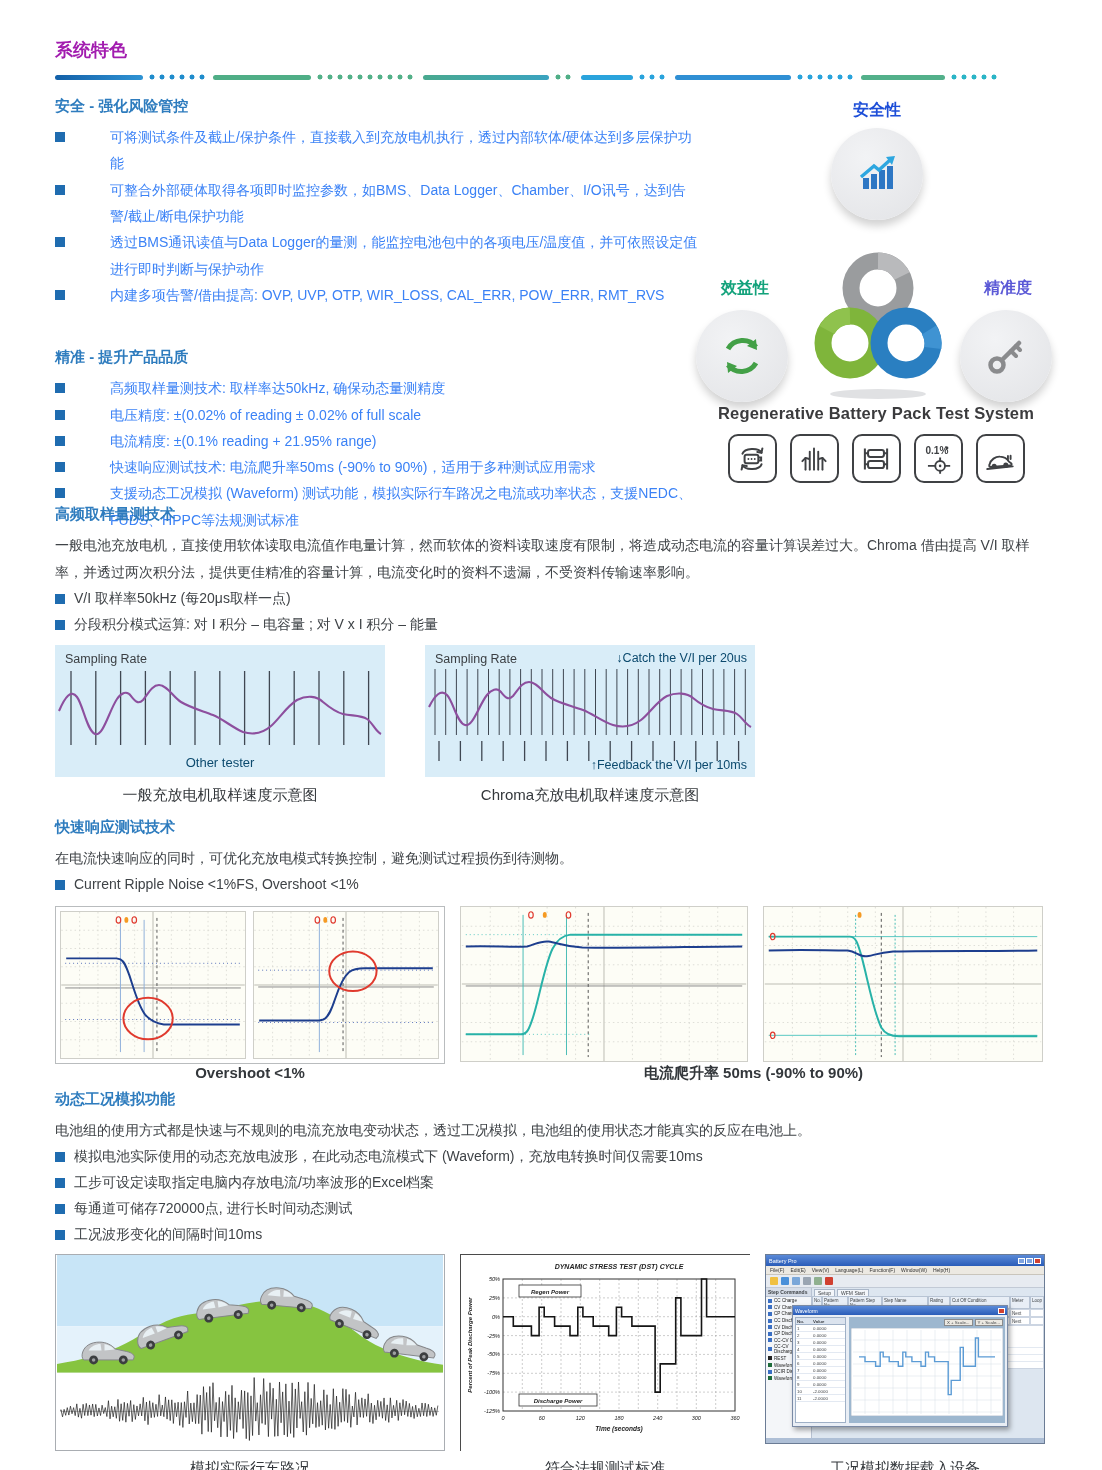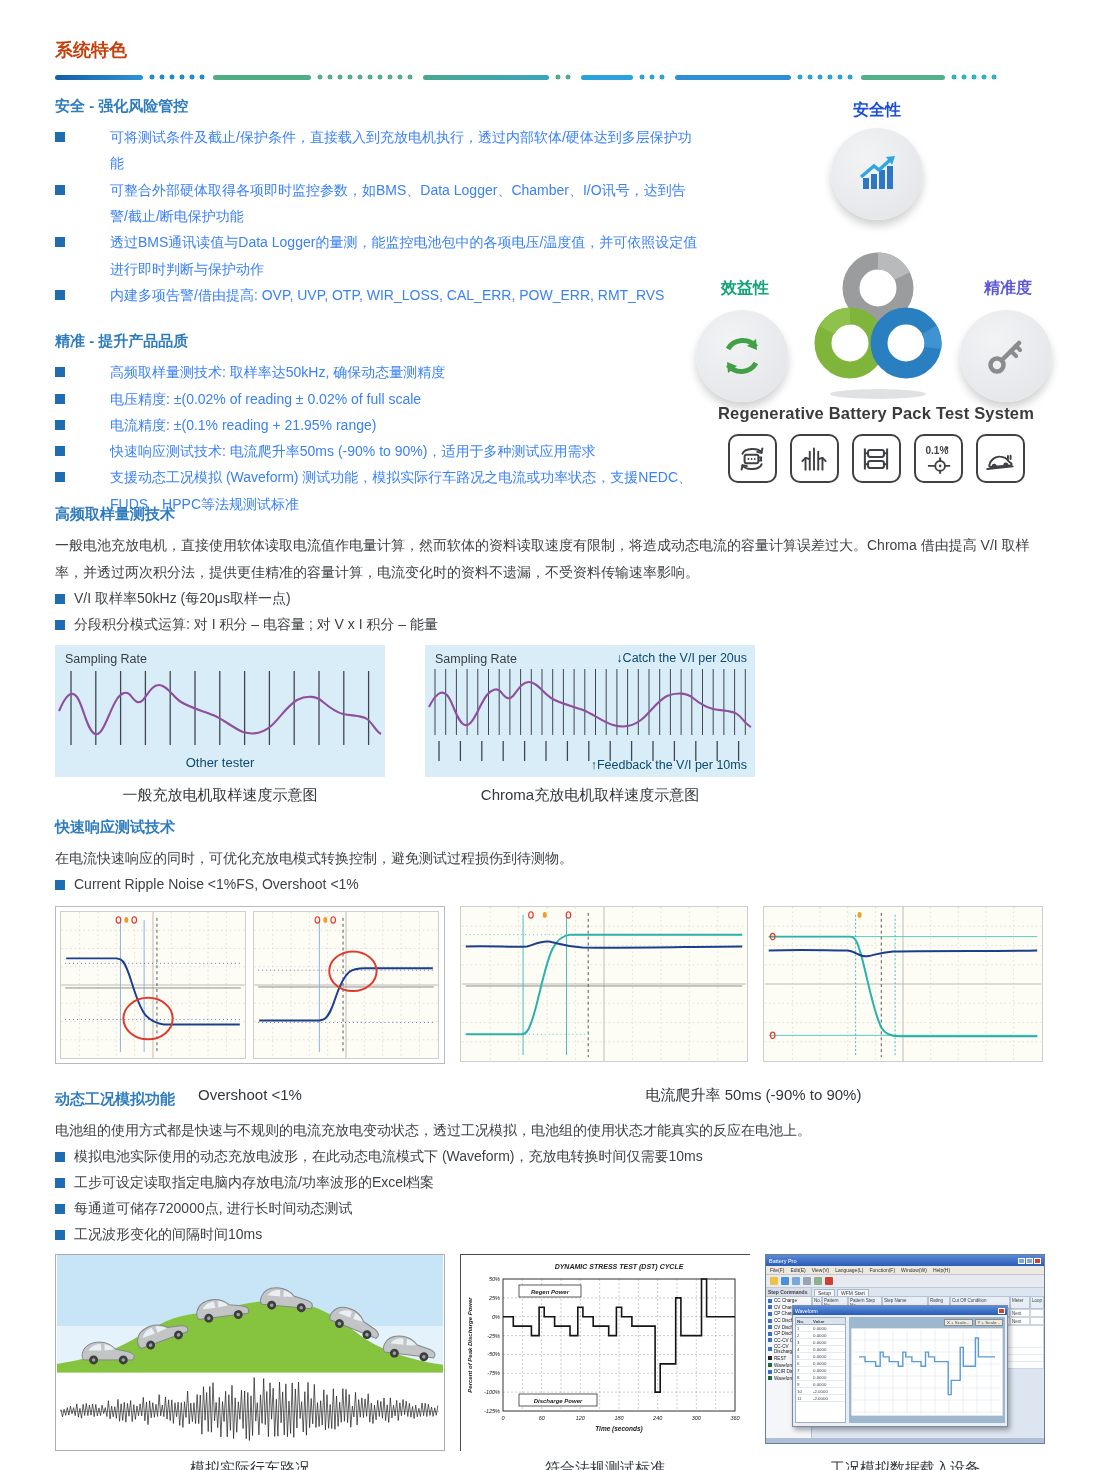--- a/index.html
+++ b/index.html
@@ -1,35 +1,35 @@
 <!DOCTYPE html>
 <html lang="zh"><head>
 <meta charset="utf-8">
 <style>
   * { margin:0; padding:0; box-sizing:border-box; }
   html,body { background:#ffffff; }
   body { font-family:"Liberation Sans", sans-serif; color:#3f4347; }
   .page { position:relative; width:1102px; height:1470px; background:#fff; overflow:hidden; }
 
-  .page-title { position:absolute; left:55px; top:38px; font-size:18px; font-weight:700; color:#c2410c; }
+  .page-title { position:absolute; left:55px; top:38px; font-size:18px; font-weight:700; color:#a21caf; }
 
   
   .divider { position:absolute; left:55px; top:74px; width:992px; height:6px; display:flex; align-items:center; gap:6px; }
   .divider i { display:block; height:5px; border-radius:3px; }
   .divider .dots { height:6px; border-radius:0;
     background-image: radial-gradient(circle 2.6px at 3px 3px, var(--c) 2.3px, transparent 2.7px);
     background-size:10px 6px; background-repeat:repeat-x; }
 
   
   .left-col { position:absolute; left:55px; top:97px; width:648px; }
   h2.sec { font-size:15px; font-weight:700; color:#2e7cbe; margin-bottom:8px; }
   ul.blts { list-style:none; }
   ul.blts li { display:flex; font-size:14px; line-height:1.88; color:#3b82f6;gap:36px; }
   ul.blts .sq { flex:0 0 10px; height:10px; background:#1f6cb0; margin:8px 9px 0 0; }
-  .mt { margin-top:24px; }
+  .mt { margin-top:40px; }
 
   
   .right-col { position:absolute; left:690px; top:98px; width:372px; height:400px; }
   .badge-label { position:absolute; width:120px; text-align:center; font-size:16px; font-weight:700; }
   .badge-circle { position:absolute; width:92px; height:92px; border-radius:50%;
     background:radial-gradient(circle at 38% 32%, #f2f3f5, #e2e3e6); box-shadow:0 6px 9px rgba(0,0,0,.18);
     display:flex; align-items:center; justify-content:center; }
   .lab-safe { left:127px; top:2px; color:#1d4ed8; }
   .lab-eff  { left:-5px; top:180px; color:#13a27b; }
   .lab-acc  { left:258px; top:180px; color:#5b59d6; }
@@ -80,21 +80,21 @@
   .cur-cyan { stroke:#49bdb6; stroke-width:1; }
   .cur-cyan-dot { stroke:#49bdb6; stroke-width:1; stroke-dasharray:2 2; }
   .cur-dark { stroke:#555; stroke-width:1; stroke-dasharray:3 3; }
   .h-gray { stroke:#8a8a8a; stroke-width:1; }
   .dot-navy { stroke:#5a74bc; stroke-width:1; stroke-dasharray:1 3; }
   .line-teal { stroke:#58c8c2; stroke-width:1; }
   .dot-teal { stroke:#58c8c2; stroke-width:1; stroke-dasharray:1 3; }
   .red-ell { stroke:#e03a2e; stroke-width:2; fill:none; }
   .mk-red { stroke:#e0392e; stroke-width:1.2; fill:none; }
   .mk-org { fill:#f59a23; }
-  .scope-caps { display:flex; margin-top:22px; }
+  .scope-caps { display:flex; margin-top:0;font-weight:bold; }
   .cap-ovr { width:390px; }
   .cap-slew { width:587px; margin-left:15px; }
 
   
   .bot-row { display:flex; margin-top:7px; }
   .fig-border { border:1px solid #a9adb2; }
   .dst-wrap { margin-left:15px; border:1px solid #4a4a4a; width:290px; height:197px; background:#fff; }
   .bot-caps { display:flex; margin-top:8px; }
   .bcap1 { width:390px; } .bcap2 { width:290px; margin-left:15px; } .bcap3 { width:280px; margin-left:15px; }
 

